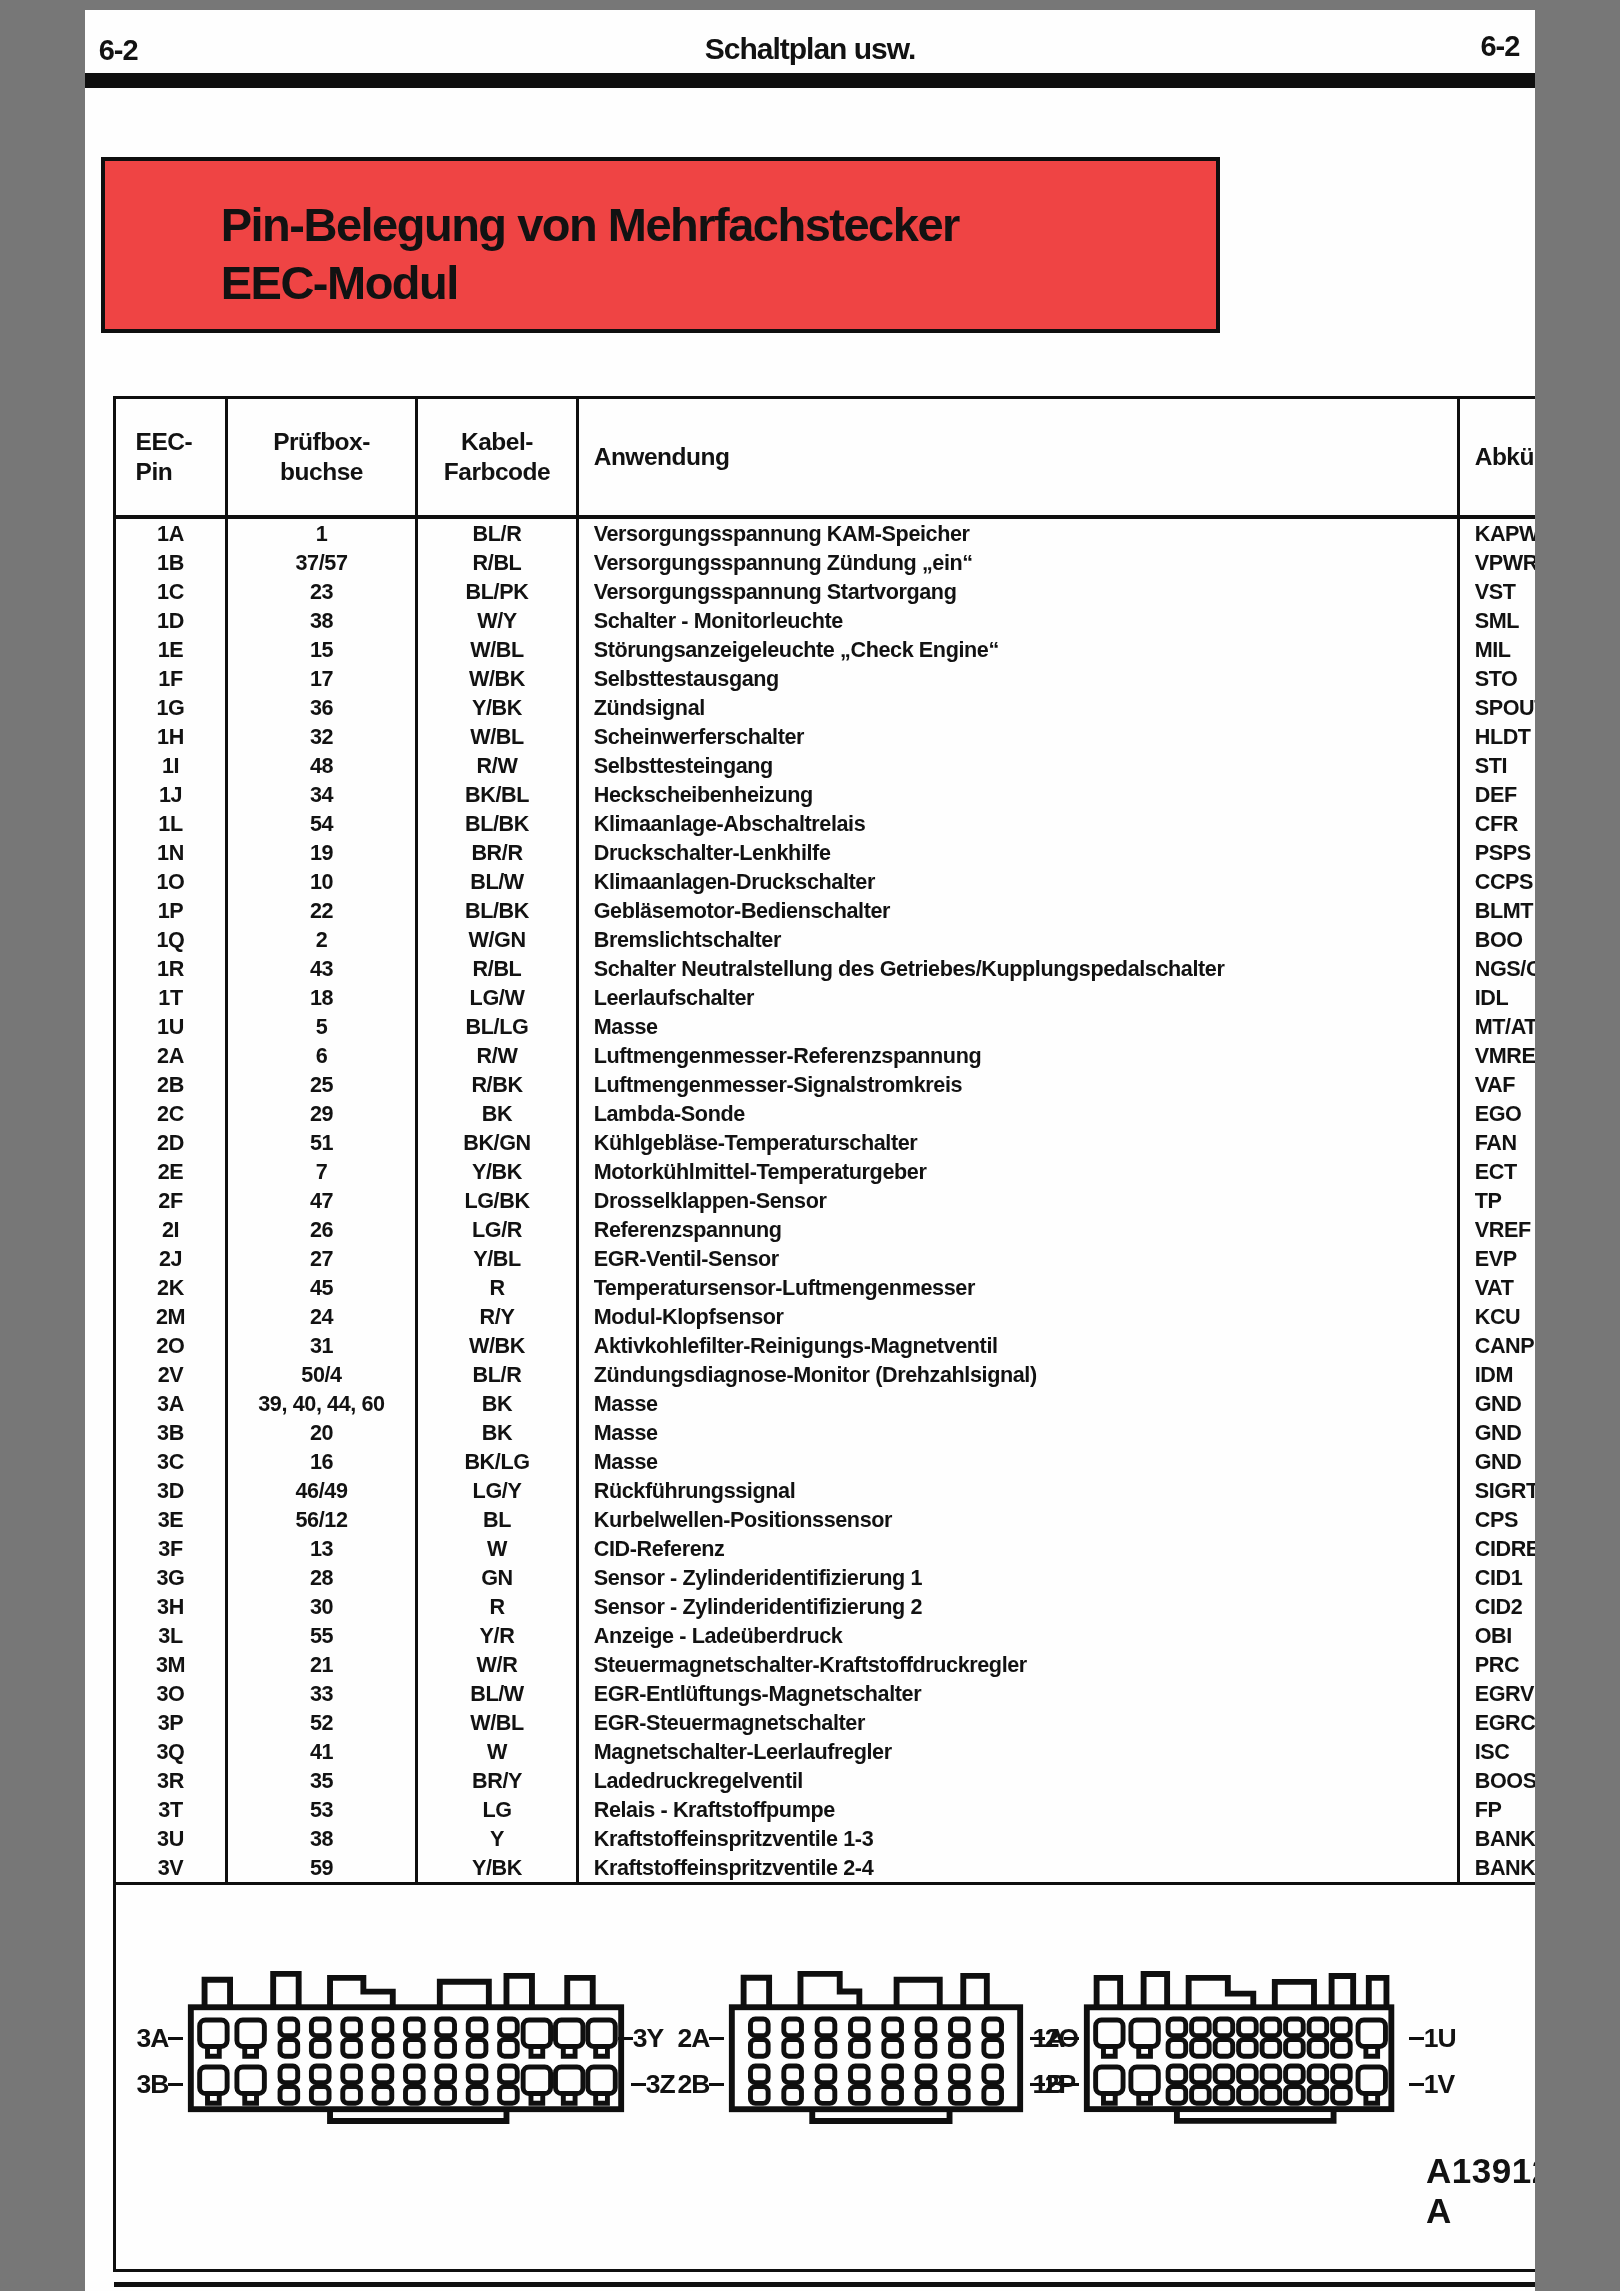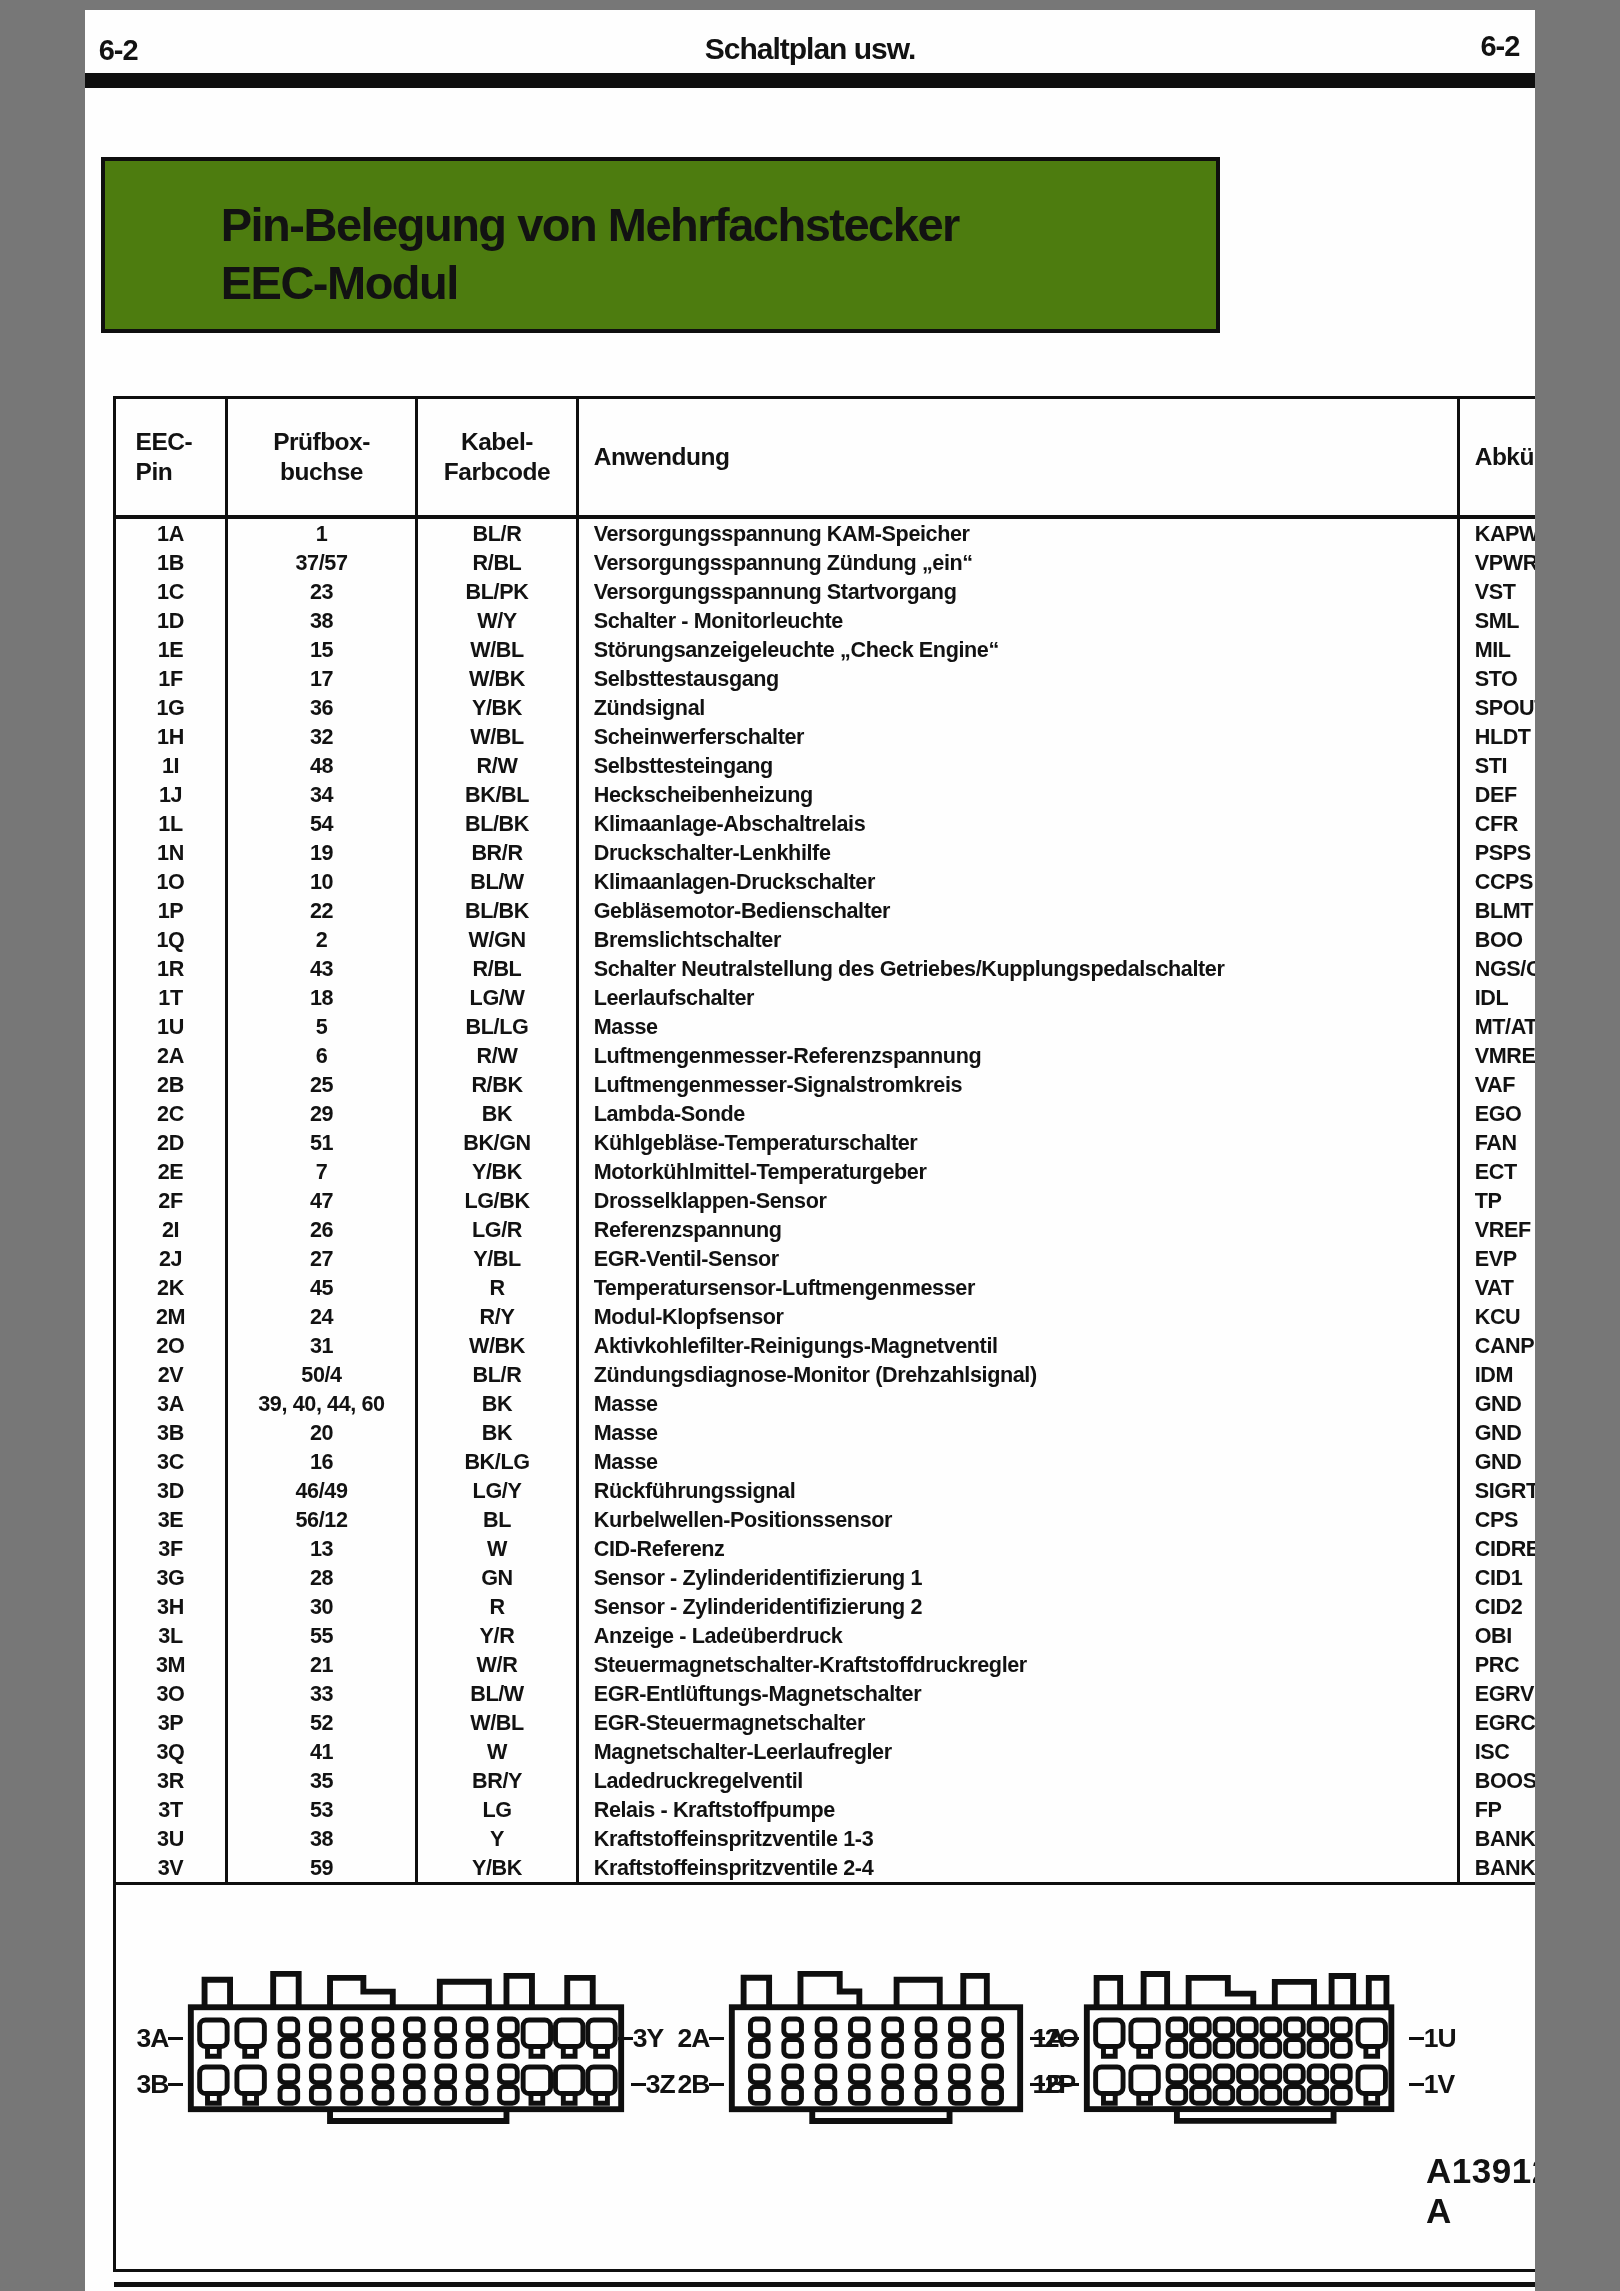--- a/index.html
+++ b/index.html
@@ -8,21 +8,21 @@
     font-family:"Liberation Sans",sans-serif;color:#121212;overflow:hidden;
     margin:10px auto;
   }
   
   .run-left{position:absolute;left:13.7px;top:23.5px;font-size:29px;font-weight:700;letter-spacing:-1px;}
   .run-center{position:absolute;left:0;right:0;top:21.6px;text-align:center;font-size:30px;font-weight:700;letter-spacing:-1px;}
   .run-right{position:absolute;right:15.7px;top:19.6px;font-size:29px;font-weight:700;letter-spacing:-1px;}
   .header-rule{position:absolute;left:0;top:63px;width:1620px;height:14.7px;background:#0f0f0f;}
 
   
-  .title-box{position:absolute;left:15.7px;top:147px;width:1119px;height:176px;border:4.9px solid #0f0f0f;box-sizing:border-box;background:#4d7c0f;}
+  .title-box{position:absolute;left:15.7px;top:147px;width:1119px;height:176px;border:4.9px solid #0f0f0f;box-sizing:border-box;background:#ef4444;}
   .title-text{margin:35px 0 0 116px;font-size:47px;line-height:58px;font-weight:700;letter-spacing:-1.5px;}
 
   
   .pin-table{position:absolute;left:28px;top:386px;width:1593px;height:1876px;border:3.9px solid #0f0f0f;box-sizing:border-box;display:flex;flex-direction:column;background:#fefefe;}
   .thead{display:grid;grid-template-columns:112px 190px 161px 881px 1fr;height:116px;border-bottom:4.9px solid #0f0f0f;flex:0 0 auto;}
   .th{box-sizing:border-box;font-size:24.5px;font-weight:700;line-height:30px;display:flex;flex-direction:column;justify-content:center;letter-spacing:-0.5px;}
   .bdr{border-right:3.9px solid #0f0f0f;}
   .th-pin{padding-left:19.6px;}
   .th-center{text-align:center;}
   .th-left{padding-left:14.7px;}

